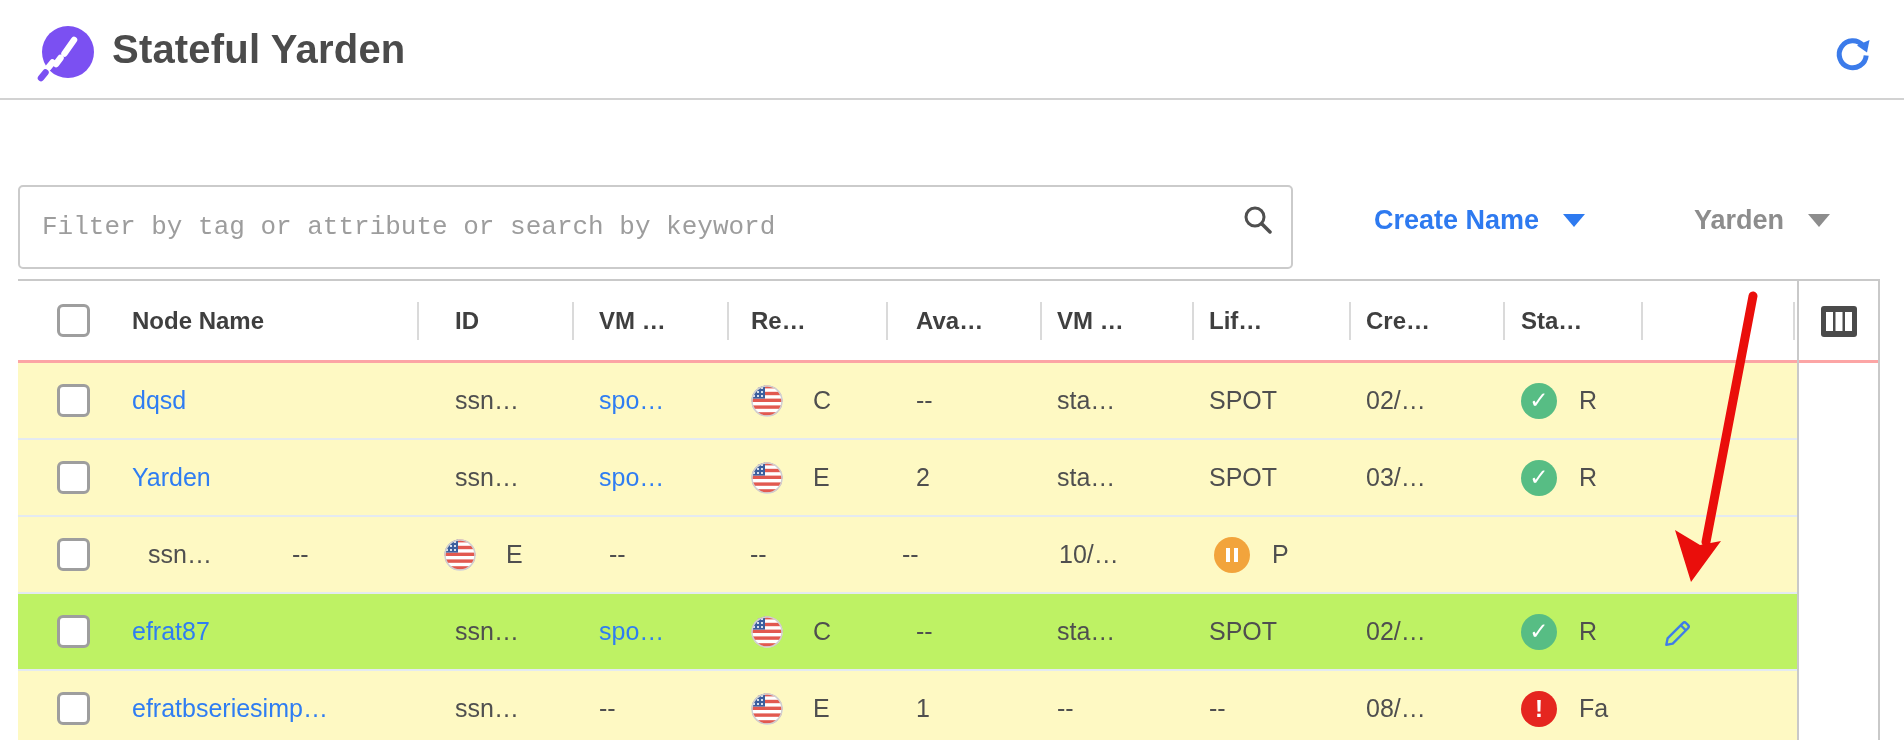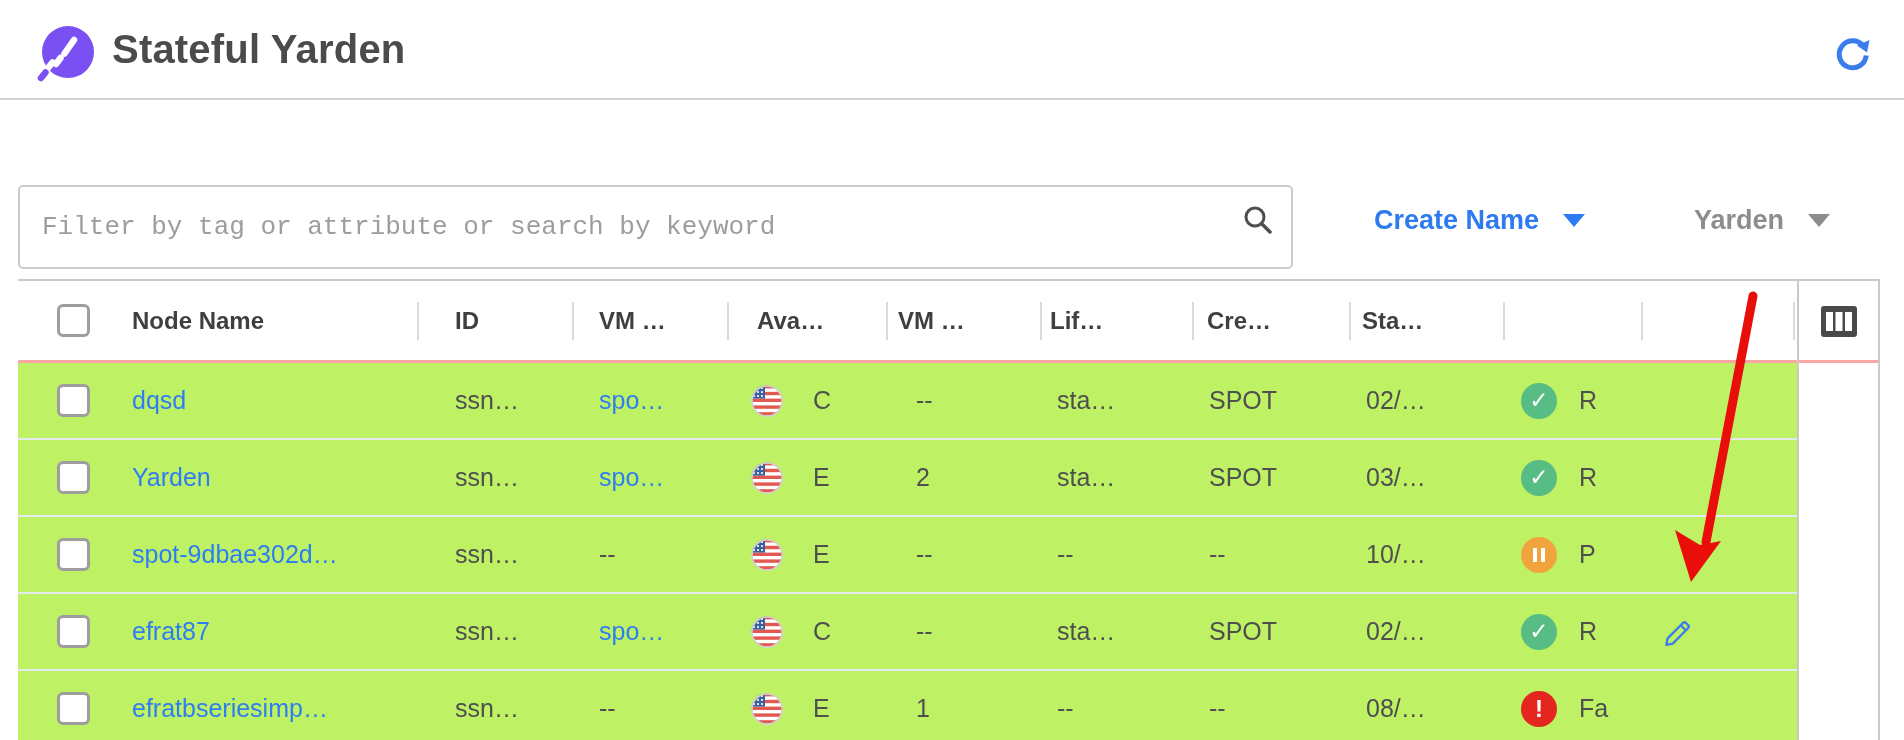--- a/index.html
+++ b/index.html
@@ -30,21 +30,21 @@
   .actions .caret{width:0;height:0;border-left:11px solid transparent;border-right:11px solid transparent;border-top:13px solid #8d8d8d;}
   
   .table{position:absolute;left:18px;top:279px;width:1862px;height:461px;border-top:2px solid #c9c9c9;background:#fff;}
   .vline-inner{position:absolute;left:1779px;top:0;width:2px;height:461px;background:#c9c9c9;}
   .vline-right{position:absolute;left:1860px;top:0;width:2px;height:461px;background:#c9c9c9;}
   .thead{position:relative;height:79px;border-bottom:3px solid #fca5a5;display:flex;align-items:center;box-sizing:content-box;}
   .th{font-size:24px;font-weight:700;color:#3f3f3f;white-space:nowrap;overflow:hidden;box-sizing:border-box;}
   .hsep{position:absolute;top:21px;width:2px;height:38px;background:#dadada;}
   .col-picker{position:absolute;left:1803px;top:25px;width:36px;height:31px;cursor:pointer;background:none;border:none;padding:0;}
   
-  .trow{width:1779px;height:77px;box-sizing:border-box;border-bottom:2px solid #e4eaf1;display:flex;align-items:center;background:#bef264;}
+  .trow{width:1779px;height:77px;box-sizing:border-box;border-bottom:2px solid #e4eaf1;display:flex;align-items:center;background:#fef9c3;}
   .trow.selected{background:#bef264;}
   .c{box-sizing:border-box;display:flex;align-items:center;white-space:nowrap;overflow:hidden;height:100%;}
   .c0{width:92px;padding-left:39px;}
   .c1{width:307px;padding-left:22px;}
   .c2{width:144px;padding-left:38px;}
   .c3{width:155px;padding-left:38px;}
   .c4{width:159px;padding-left:35px;}
   .c5{width:154px;padding-left:41px;}
   .c6{width:152px;padding-left:28px;}
   .c7{width:157px;padding-left:28px;}
@@ -106,20 +106,21 @@
 
 <div class="table">
 
   <div class="thead">
     <div class="c c0">
         <span class="cb"></span>
       </div>
     <div class="c c1 th">Node Name</div>
     <div class="c c2 th">ID</div>
     <div class="c c3 th">VM …</div>
+    <div class="c c4 th">Re…</div>
     <div class="c c5 th">Ava…</div>
     <div class="c c6 th">VM …</div>
     <div class="c c7 th">Lif…</div>
     <div class="c c8 th">Cre…</div>
     <div class="c c9 th">Sta…</div>
     <div class="c c10"></div>
     <span class="hsep" style="left:399px"></span>
     <span class="hsep" style="left:554px"></span>
     <span class="hsep" style="left:709px"></span>
     <span class="hsep" style="left:868px"></span>
@@ -267,23 +268,20 @@
           <line x1="17.5" y1="7.7" x2="22.3" y2="12.5" stroke="#3f7de8" stroke-width="2.2"></line>
         </svg>
       </span>
     </div>
   </div>
 
   <div class="trow">
     <div class="c c0">
         <span class="cb"></span>
       </div>
-    <div class="c c1">
-        <a class="cell-link">spot-9dbae302d…</a>
-      </div>
     <div class="c c2">
         <span class="cell-plain">ssn…</span>
       </div>
     <div class="c c3">
         <span class="cell-plain">--</span>
       </div>
     <div class="c c4">
       <svg class="flag" viewBox="0 0 32 32">
         <g clip-path="url(#fc0)">
             <rect width="32" height="32" fill="#fff"></rect>

